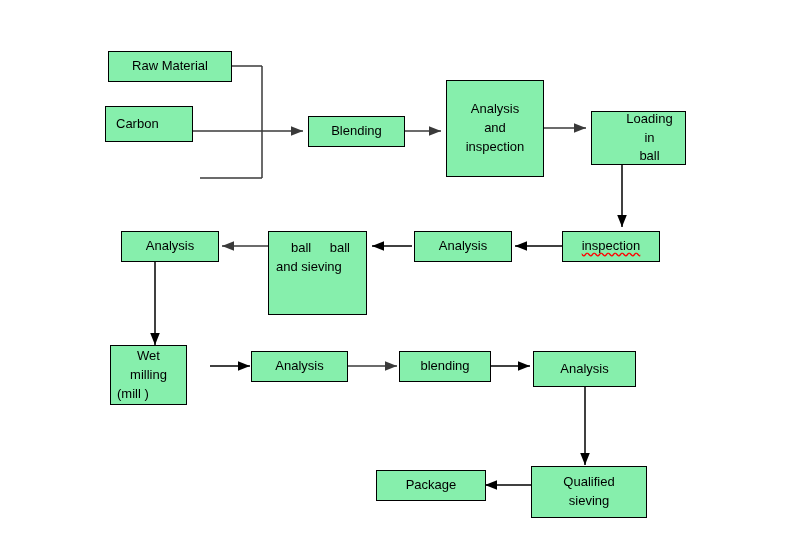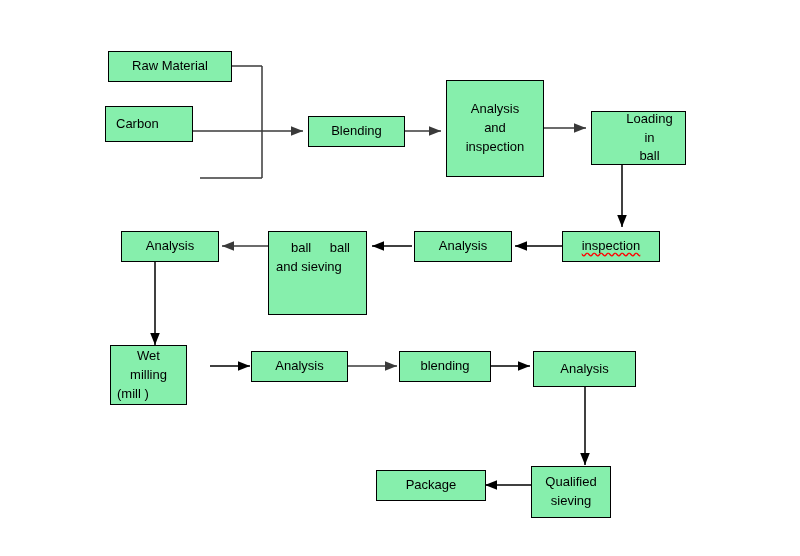--- a/index.html
+++ b/index.html
@@ -171,21 +171,21 @@
   </div>
 
   <div class="node v-center h-center" style="left:399px; top:351px; width:92px; height:31px;">
     <span class="txt">blending</span>
   </div>
 
   <div class="node v-center h-center" style="left:533px; top:351px; width:103px; height:36px;">
     <span class="txt">Analysis</span>
   </div>
 
-  <div class="node v-center h-center" style="left:531px; top:466px; width:80px; height:52px;">
+  <div class="node v-center h-center" style="left:531px; top:466px; width:116px; height:52px;">
     <span class="txt">
       <span>Qualified</span><br>
       <span>sieving</span>
     </span>
   </div>
 
   <div class="node v-center h-center" style="left:328px; top:470px; width:110px; height:31px;margin-left:48px;">
     <span class="txt">Package</span>
   </div>
 

